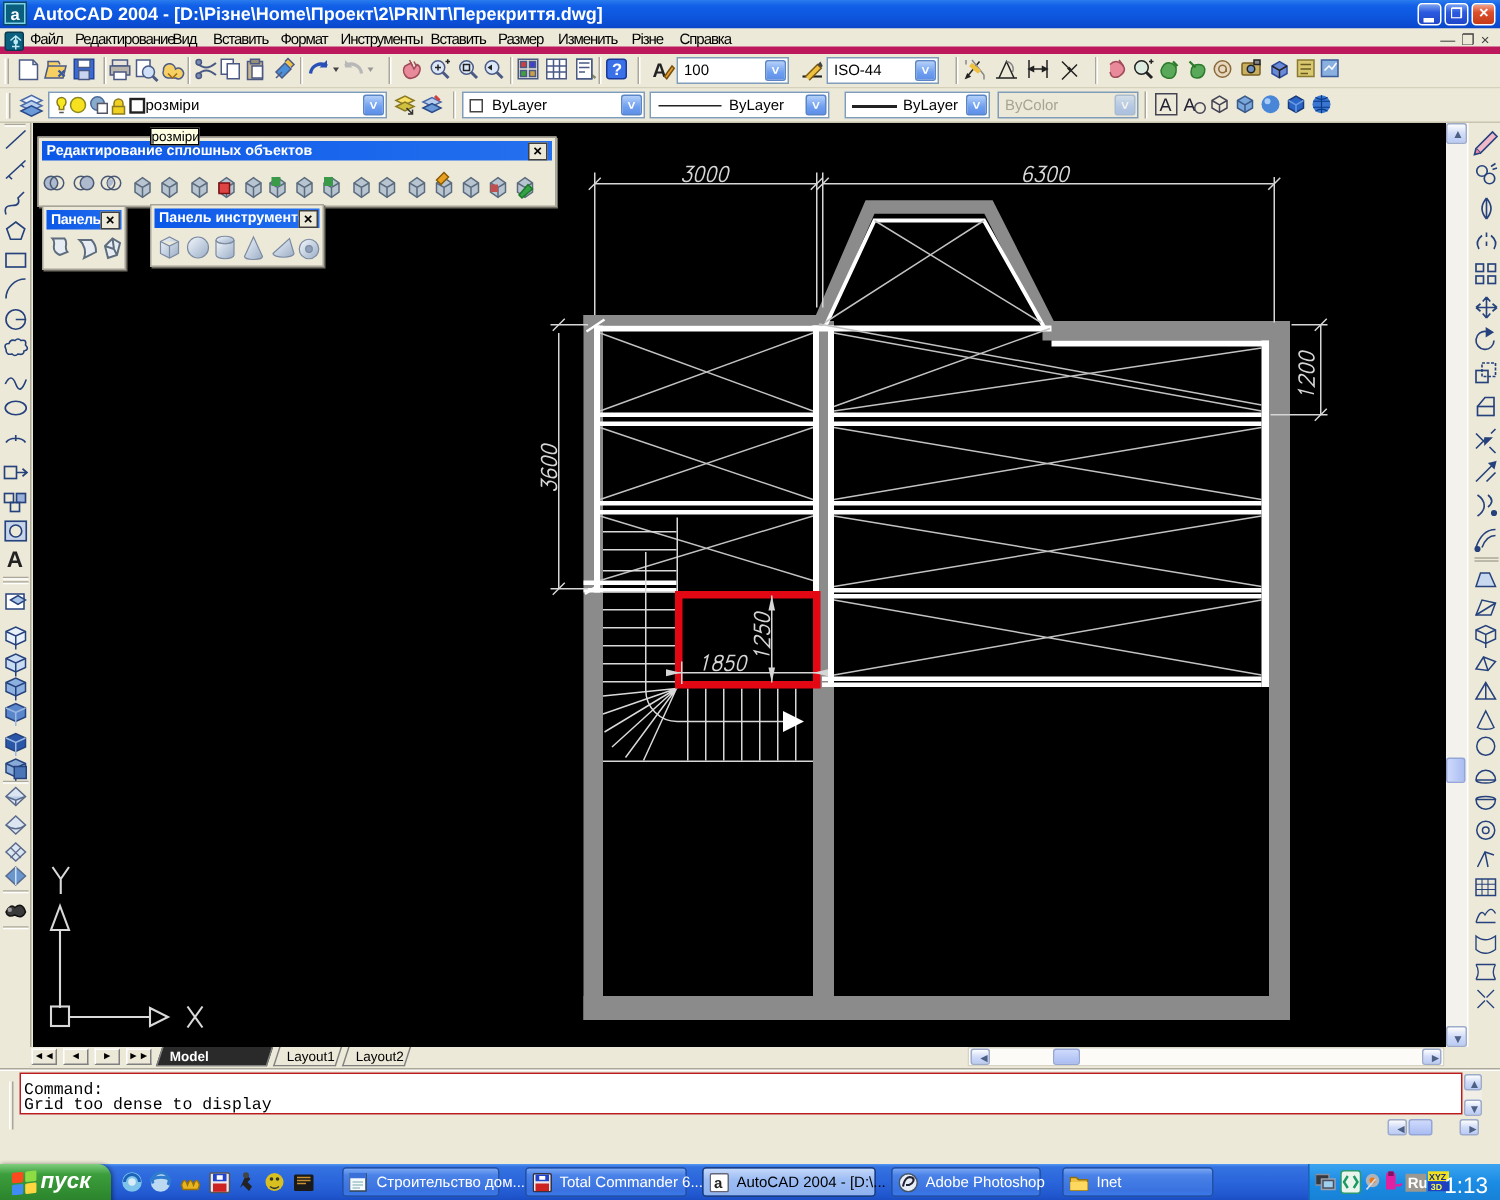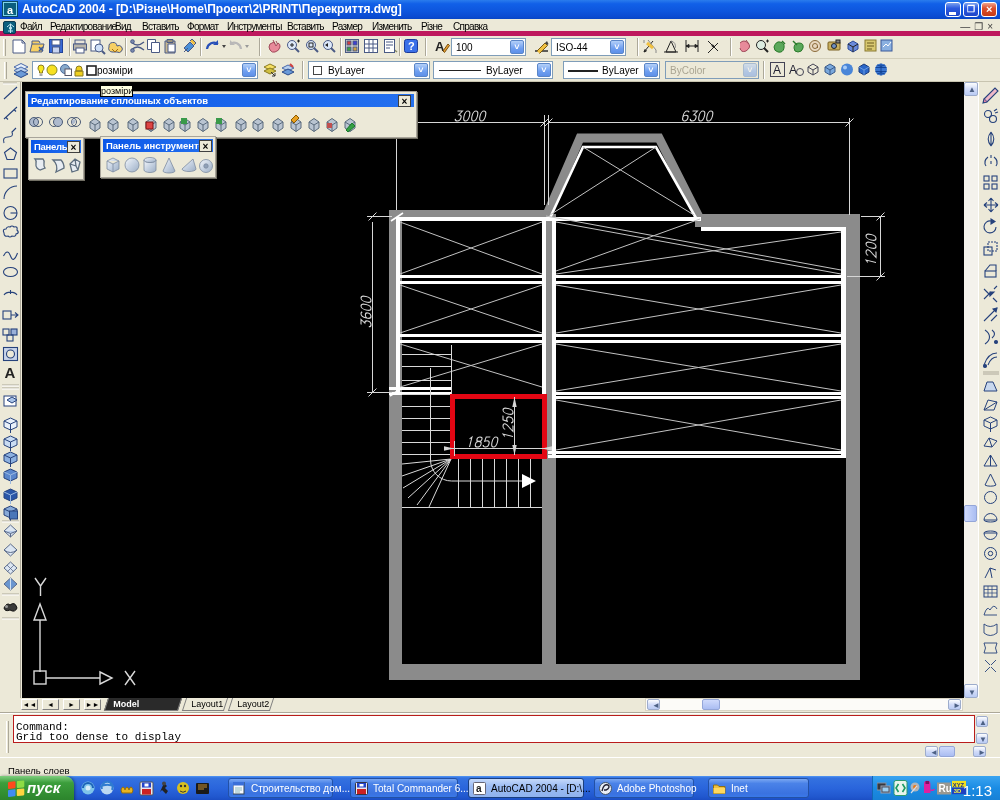--- a/index.html
+++ b/index.html
@@ -525,21 +525,21 @@
  <polygon points="40,604 34,620 46,620"></polygon>
  <path d="M40,620 L40,672"></path>
  <rect x="34" y="671" width="12" height="13"></rect>
  <path d="M46,678 L100,678"></path>
  <polygon points="100,672 112,678 100,684"></polygon>
  <path d="M125,671 L135,685 M135,671 L125,685"></path>
 </g>
 </svg>
 </div>
 
-<div class="abs fwin" style="left:25px;top:91px;width:392px;height:47px">
+<div class="abs fwin" style="left:25px;top:91px;width:346px;height:47px">
  <div class="ftitle">Редактирование сплошных объектов</div>
  <div class="fx" style="right:5px;top:3px">×</div>
  <svg class="abs" style="left:0;top:20px" width="346" height="26" viewBox="0 0 346 26">
   <defs>
    <g id="fc" stroke="#5a6b7d" fill="#b9c4d1">
             <path d="M3,5 L8,1.5 L13,5 L13,11 L8,14.5 L3,11 Z"></path>
             <path d="M3,5 L8,8 L13,5 M8,8 L8,14.5" fill="none"></path>
           </g>
   </defs>
   <g>
@@ -872,23 +872,20 @@
     </div>
 <div class="abs" style="left:976px;top:716px;width:12px;height:28px;background:#f0eee6">
  <div class="sbtn" style="left:0;top:0;width:12px;height:11px">
         <i style="top:1px;left:2px">▲</i>
       </div>
  <div class="sbtn" style="left:0;top:17px;width:12px;height:11px">
         <i style="top:1px;left:2px">▼</i>
       </div>
 </div>
 
-<div class="abs" id="statusrow">
-      <span style="position:absolute;left:8px;top:7px;font-size:9.5px">Панель слоев</span>
-    </div>
 
 <div class="abs" id="taskbar">
 <div class="abs" id="startbtn">
  <svg class="abs" style="left:8px;top:4px" width="17" height="17" viewBox="0 0 17 17">
   <g transform="skewY(-6)">
             <rect x="0" y="2" width="7.5" height="7" rx="1" fill="#ff4a1d"></rect>
             <rect x="8.8" y="2" width="7.5" height="7" rx="1" fill="#8edc44"></rect>
             <rect x="0" y="10" width="7.5" height="7" rx="1" fill="#3f8cf3"></rect>
             <rect x="8.8" y="10" width="7.5" height="7" rx="1" fill="#ffd540"></rect>
           </g>

